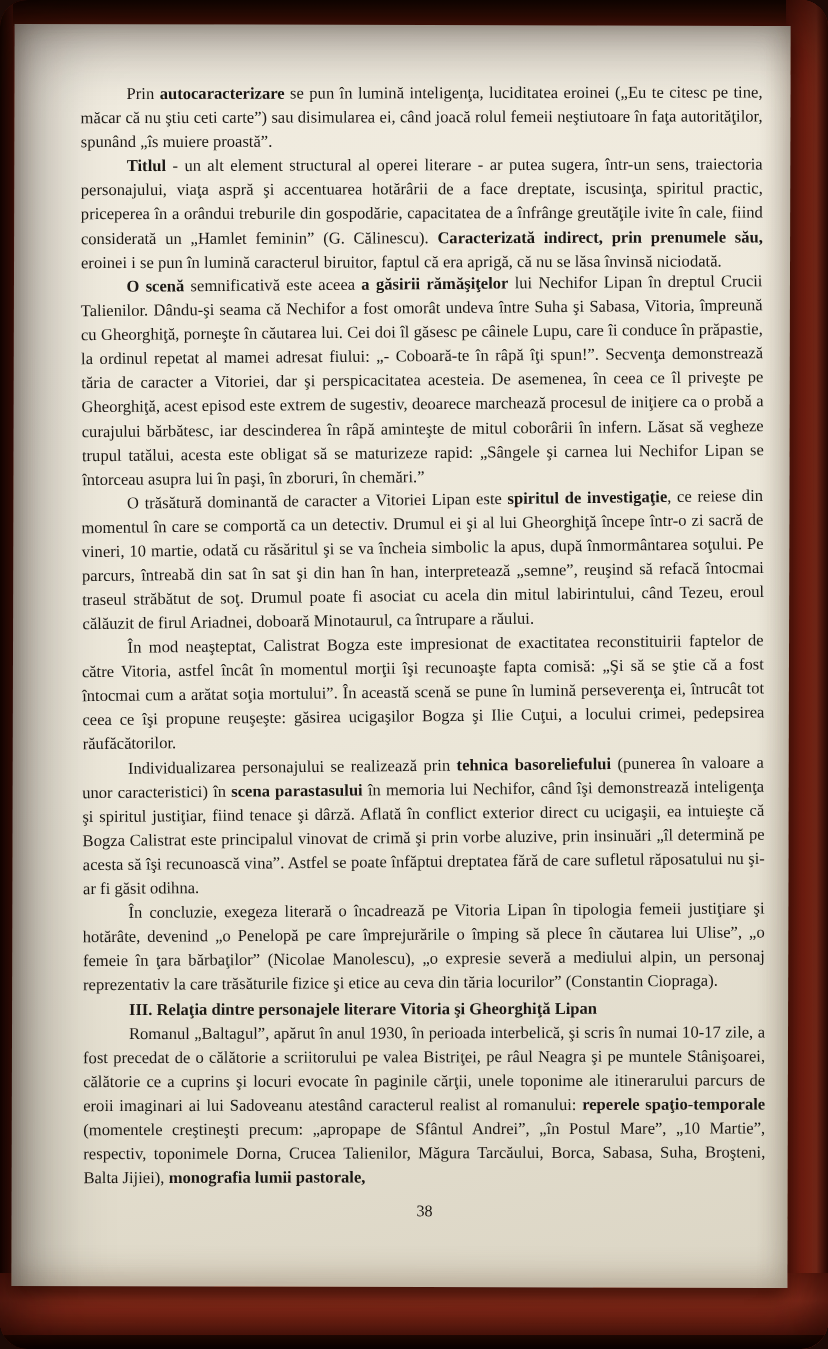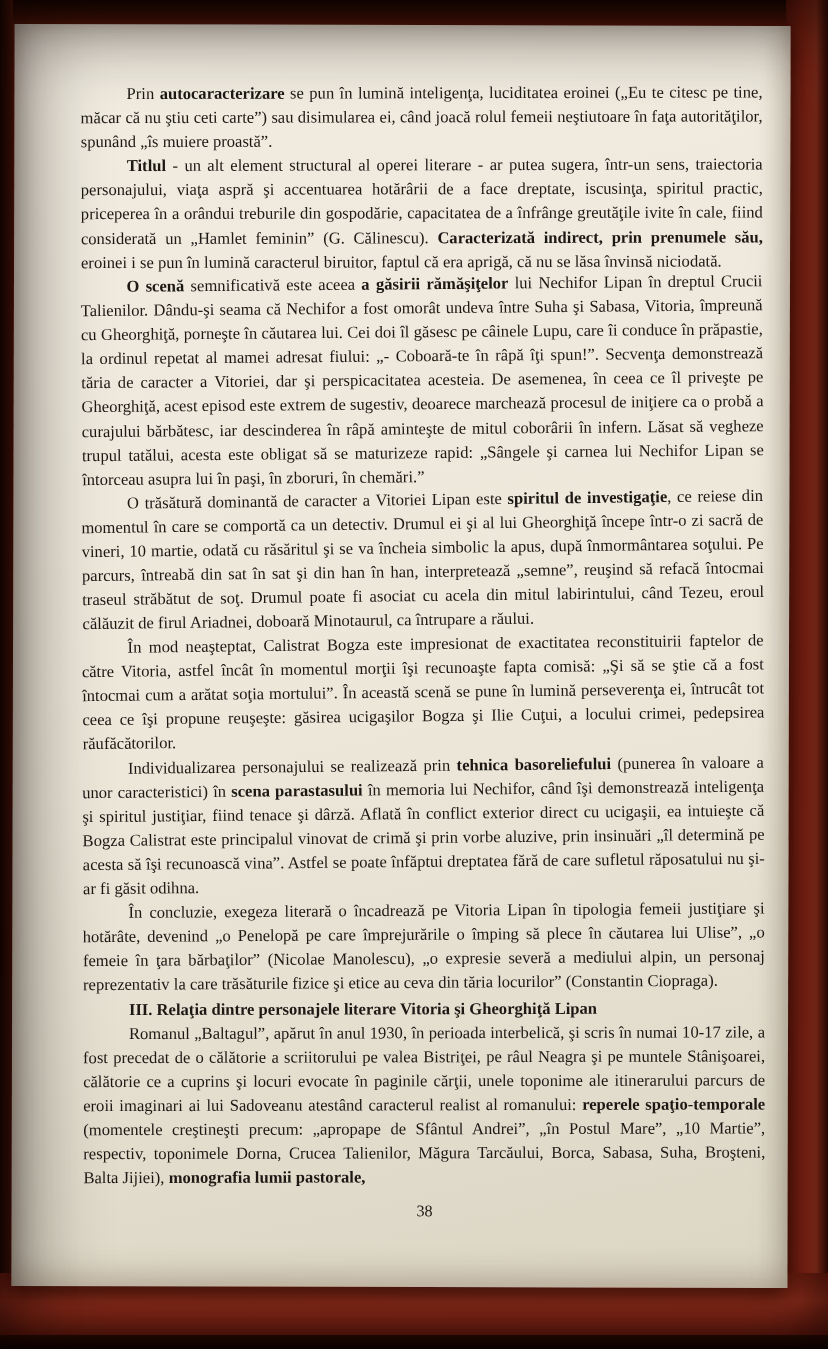--- a/index.html
+++ b/index.html
@@ -7,20 +7,21 @@
     padding: 0;
     background: #1c0a06;
   }
   .photo {
     position: relative;
     width: 828px;
     height: 1349px;
     margin: 0 auto;
     background: var(--cover, #6f2014);
     overflow: hidden;
+    border-radius: 27px;
   }
   
   .edge-top {
     position: absolute; top: 0; left: 0; right: 0; height: 26px;
     background: linear-gradient(180deg, #120704, #431309 70%, #5a1a0e);
   }
   .edge-left {
     position: absolute; top: 0; left: 0; bottom: 0; width: 13px;
     background: linear-gradient(90deg, #160904, #5c1b10);
   }

